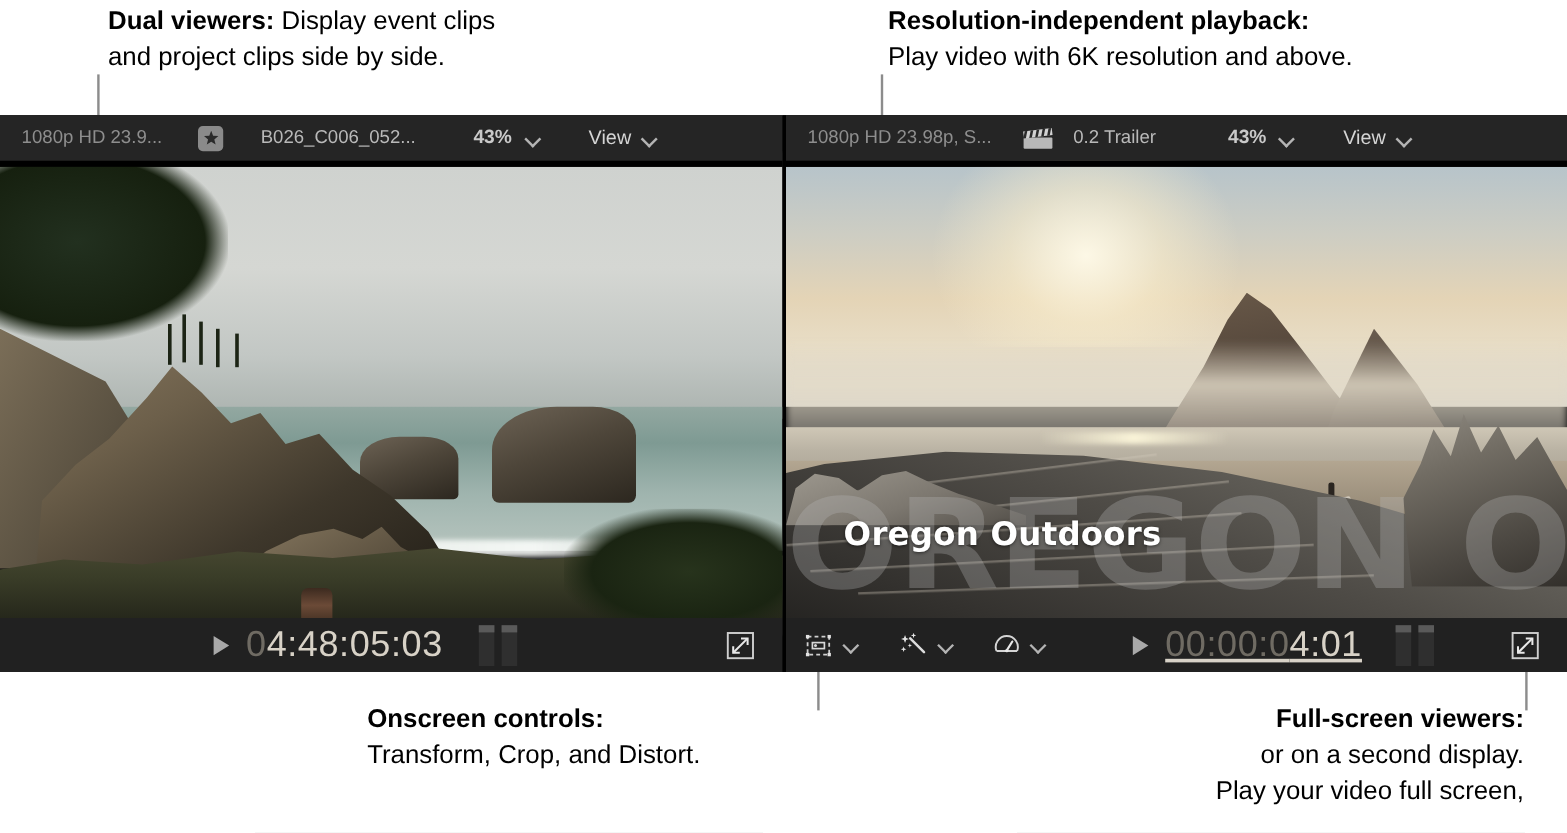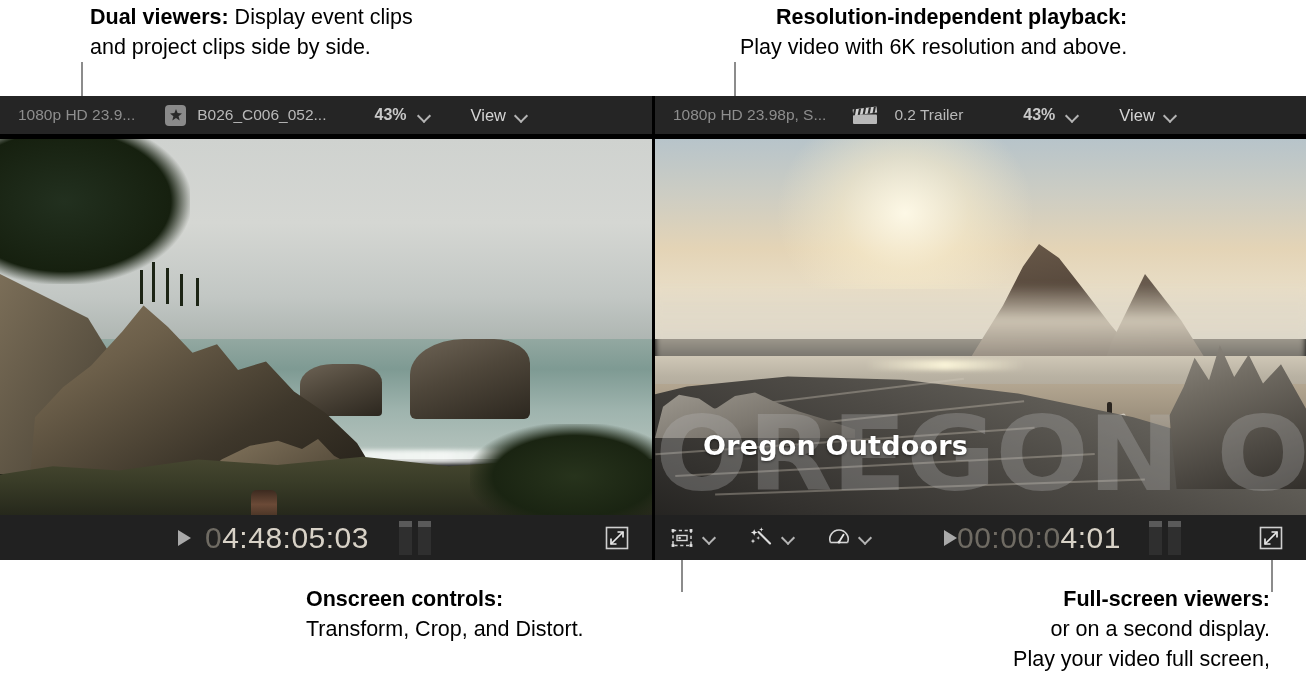--- a/index.html
+++ b/index.html
@@ -20,21 +20,21 @@
     white-space: nowrap;
   }
   .callout b { font-weight: bold; }
   .leader {
     position: absolute;
     width: 2px;
     background: #8c8c8c;
   }
 
   #callout-dual      { left: 90px;  top: 2px;  text-align: left; }
-  #callout-res       { left: 740px; top: 2px;  text-align: right; }
+  #callout-res       { left: 740px; top: 2px;  text-align: left; }
   #callout-onscreen  { left: 306px; top: 584px; text-align: left; width: 374px; }
   #callout-fullscr   { left: 866px; top: 584px; text-align: right; width: 404px; }
   .callout.right-al  { white-space: normal; }
 
   #leader-dual     { left: 81px;  top: 62px;  height: 36px; }
   #leader-res      { left: 734px; top: 62px;  height: 36px; }
   #leader-onscreen { left: 681px; top: 560px; height: 32px; }
   #leader-fullscr  { left: 1271px;top: 560px; height: 32px; }
 
   
@@ -296,21 +296,21 @@
 
       <div class="toolbar">
         <span class="tb-info" style="margin-left:18px;">1080p HD 23.9...</span>
 
         <span class="star-badge" style="margin-left:30px;">
           <svg width="14" height="14" viewBox="0 0 14 14">
             <polygon points="7,1 8.6,5.1 13,5.4 9.6,8.2 10.7,12.5 7,10.1 3.3,12.5 4.4,8.2 1,5.4 5.4,5.1" fill="#2a2a2a"></polygon>
           </svg>
         </span>
 
-        <span class="tb-name" style="margin-left:11px;">B026_C006_052...</span>
+        <span class="tb-name" style="margin-left:31px;">B026_C006_052...</span>
 
         <span class="tb-zoom" style="margin-left:48px;">43%</span>
         <span class="chev" style="margin-left:11px;"></span>
 
         <span class="tb-view" style="margin-left:40px;">View</span>
         <span class="chev" style="margin-left:9px;"></span>
       </div>
 
       <div class="video" id="video-left">
         <div class="letterbox-top"></div>
@@ -445,21 +445,21 @@
           <svg width="24" height="24" viewBox="0 0 24 24">
             <path d="M3.4 16.5 A9.2 9.2 0 1 1 20.6 16.5" fill="none" stroke="#d4d4d4" stroke-width="1.6"></path>
             <line x1="3.4" y1="16.5" x2="20.6" y2="16.5" stroke="#d4d4d4" stroke-width="1.6"></line>
             <line x1="12" y1="16" x2="16.6" y2="8.6" stroke="#e8e8e8" stroke-width="1.8" stroke-linecap="round"></line>
             <circle cx="12" cy="16.2" r="1.4" fill="#e8e8e8"></circle>
           </svg>
           <span class="chev" style="margin-left:8px;"></span>
         </span>
 
         <span class="play-tri" style="margin-left:72px;"></span>
-        <span class="tc" style="margin-left:0;"><span class="dim">00:00:0</span><span>4:01</span></span>
+        <span class="tc" style="margin-left:14px;text-decoration:underline;"><span class="dim">00:00:0</span><span>4:01</span></span>
 
         <span class="meters" style="margin-left:28px;">
           <span class="meter"></span>
           <span class="meter"></span>
         </span>
 
         <span class="expand" style="margin-left:auto; margin-right:22px;">
           <svg width="26" height="26" viewBox="0 0 26 26">
             <rect x="2.5" y="2.5" width="21" height="21" fill="none" stroke="#cfcfcf" stroke-width="1.6"></rect>
             <line x1="7" y1="19" x2="19" y2="7" stroke="#e8e8e8" stroke-width="1.7"></line>

